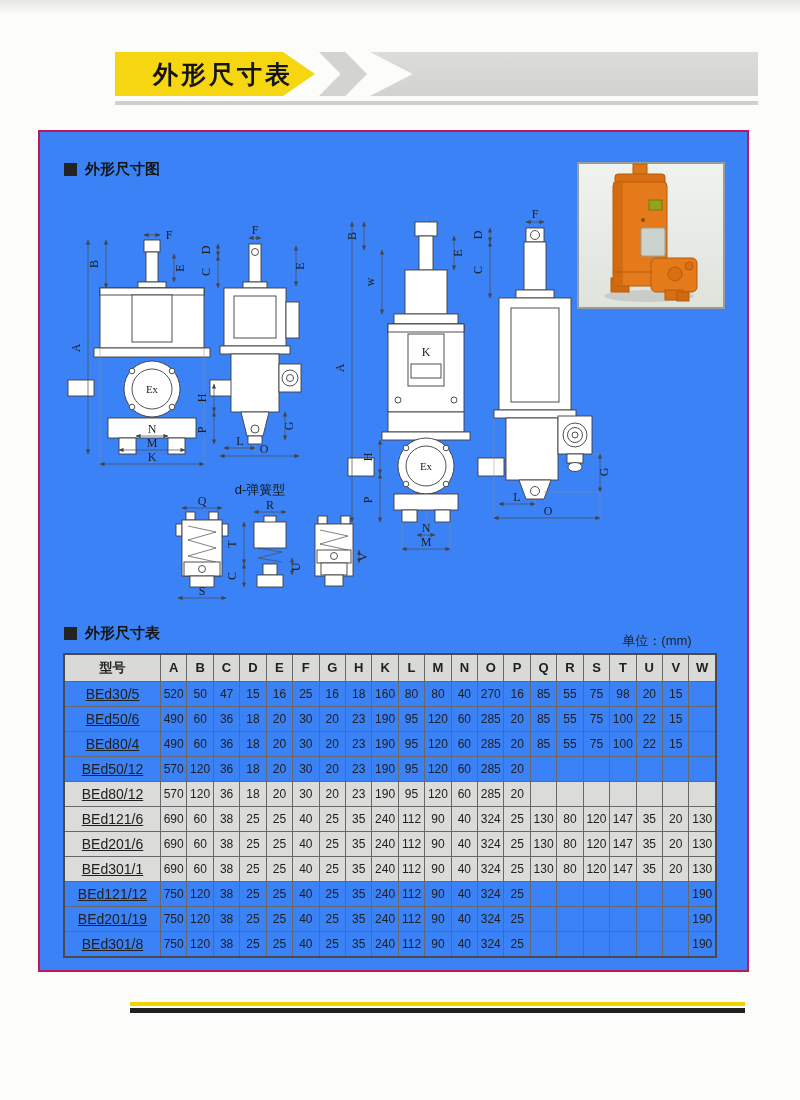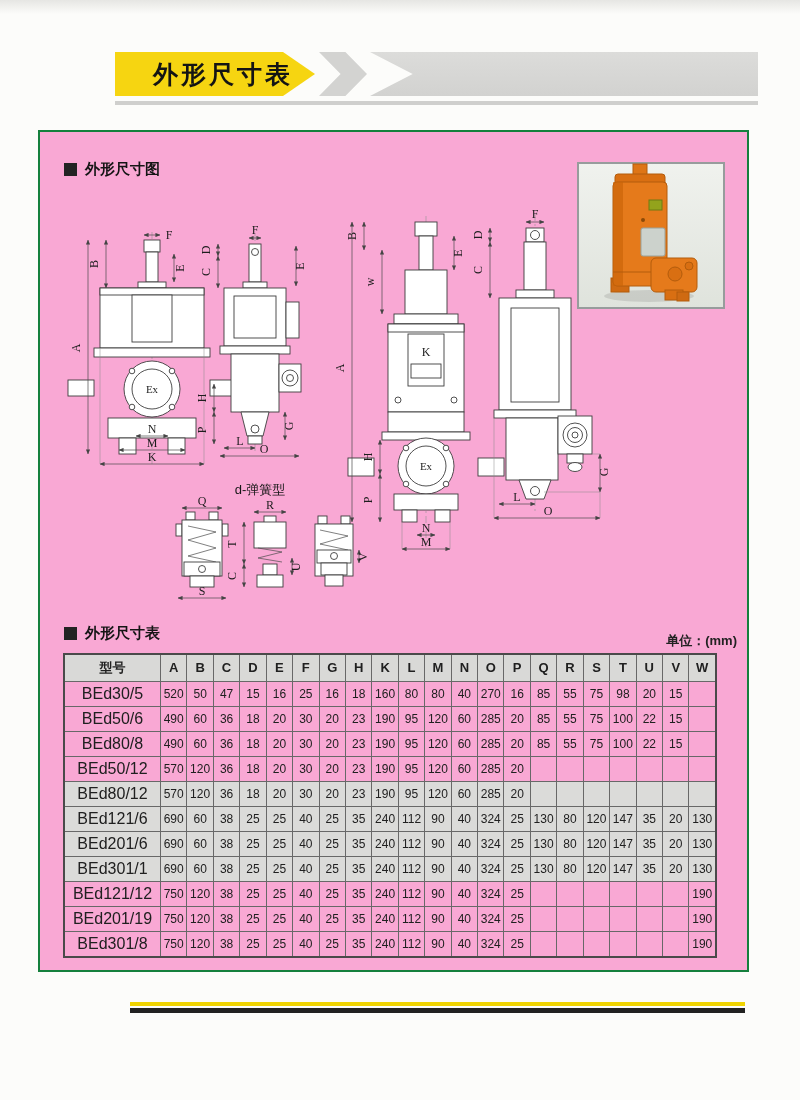--- a/index.html
+++ b/index.html
@@ -15,39 +15,39 @@
   .banner-title{font-size:25px;font-weight:bold;letter-spacing:3px;margin-left:38px;color:#141414;}
   .chevron{position:absolute;top:52px;height:44px;background:#d3d3d1;}
   .chev1{left:319px;width:48px;
       clip-path:polygon(0 0,55% 0,100% 50%,55% 100%,0 100%,45% 50%);}
   .bar-gray{position:absolute;left:370px;top:52px;width:388px;height:44px;
       background:linear-gradient(#dcdcda,#d2d2d0);
       clip-path:polygon(0 0,100% 0,100% 100%,0 100%,11% 50%);}
   .header-underline{position:absolute;left:115px;top:101px;width:643px;height:4px;background:#cfcfcd;}
   
   .content-box{position:absolute;left:38px;top:130px;width:707px;height:838px;
-      border:2px solid #15803d;background:#f9a8d4;}
+      border:2px solid #be185d;background:#3b82f6;}
   .section-heading{position:absolute;display:flex;align-items:center;gap:8px;
       font-size:15px;font-weight:bold;color:#151515;}
   .bullet{width:13px;height:13px;background:#232323;display:inline-block;}
   .h-diagram{left:24px;top:28px;}
   .h-table{left:24px;top:492px;justify-content:space-between;}
-  .unit-label{position:absolute;left:537px;top:500px;width:160px;text-align:right;
-      font-size:13px;font-weight:bold;color:#222;}
+  .unit-label{position:absolute;left:537px;top:500px;width:160px;text-align:center;
+      font-size:13px;font-weight:normal;color:#222;}
   
   .diagram-svg{position:absolute;left:7px;top:55px;}
   .photo-frame{position:absolute;left:537px;top:30px;width:148px;height:147px;}
   
   .dim-table{position:absolute;left:24px;top:522px;width:652px;border-collapse:collapse;
       table-layout:fixed;font-size:12px;color:#202020;}
   .dim-table th,.dim-table td{border:1px solid #686868;text-align:center;padding:0;
       height:24px;line-height:24px;white-space:nowrap;overflow:hidden;}
   .dim-table thead th{background:#d9d9d7;font-weight:bold;font-size:13px;height:26px;line-height:26px;}
   .dim-table tr.shaded td{background:#dbdbd9;}
-  .dim-table td.model{font-size:16px;}
+  .dim-table td.model{font-size:14px;text-decoration:underline;}
   .dim-table{outline:2px solid #4a4a4a;outline-offset:-1px;}
   
   .stripe-yellow{position:absolute;left:130px;top:1002px;width:615px;height:4px;background:#f0d400;}
   .stripe-black{position:absolute;left:130px;top:1008px;width:615px;height:5px;background:#212121;}
   
   .part{fill:#ffffff;stroke:#3d3d3d;stroke-width:0.9;}
   .dimln{stroke:#4a4a4a;stroke-width:0.7;fill:none;}
   .extln{stroke:#8a8a8a;stroke-width:0.5;}
   .cl{stroke:#909090;stroke-width:0.6;stroke-dasharray:7 3 2 3;}
   .lbl{font:12px "Liberation Serif", serif;fill:#1d1d1d;text-anchor:middle;}
@@ -422,21 +422,21 @@
             <td>20</td>
             <td>85</td>
             <td>55</td>
             <td>75</td>
             <td>100</td>
             <td>22</td>
             <td>15</td>
             <td></td>
           </tr>
           <tr>
-            <td class="model">BEd80/8</td>
+            <td class="model">BEd80/4</td>
             <td>490</td>
             <td>60</td>
             <td>36</td>
             <td>18</td>
             <td>20</td>
             <td>30</td>
             <td>20</td>
             <td>23</td>
             <td>190</td>
             <td>95</td>

